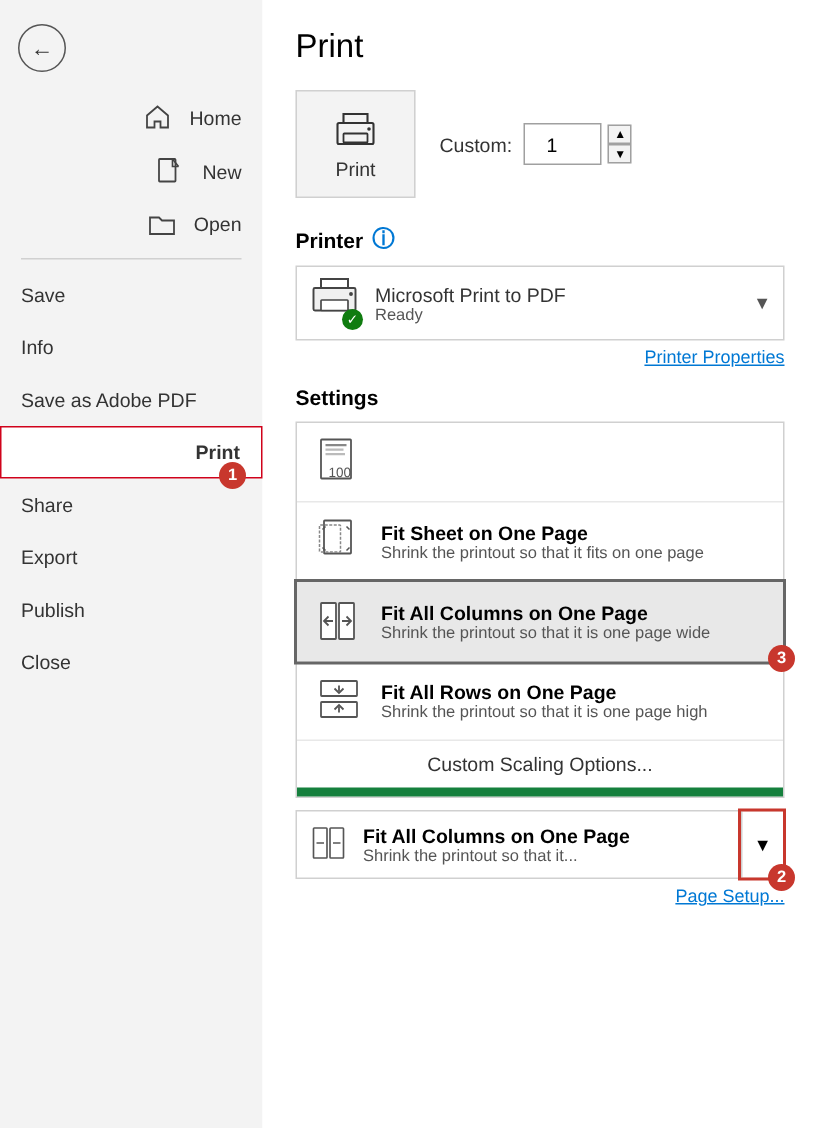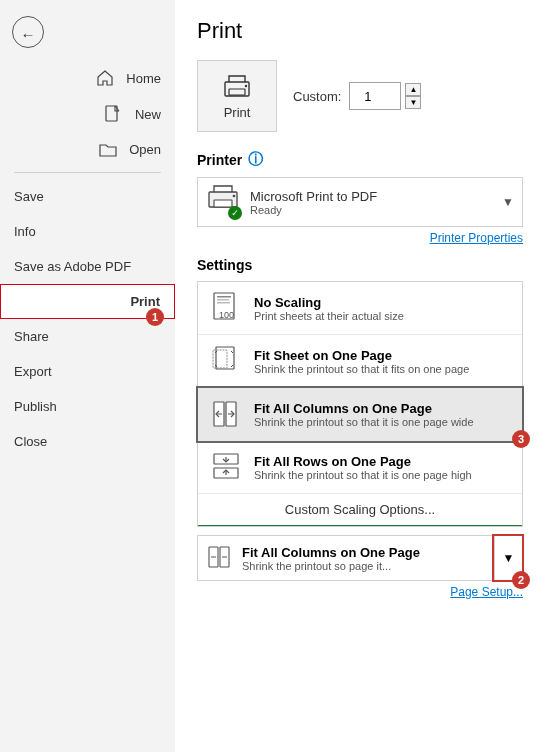--- a/index.html
+++ b/index.html
@@ -264,21 +264,21 @@
 
     .setting-text { flex: 1; }
     .setting-name { font-size: 13px; font-weight: 600; color: #000; }
     .setting-desc { font-size: 11px; color: #555; }
 
     .custom-scaling {
       text-align: center;
       padding: 8px;
       font-size: 13px;
       color: #333;
-      border-bottom: 1px solid #15803d;
+      border-bottom: 6px solid #15803d;
       cursor: pointer;
     }
 
     
     .bottom-dropdown {
       display: flex;
       align-items: center;
       border: 1px solid #d0d0d0;
       background: #fff;
       margin-bottom: 4px;
@@ -445,24 +445,20 @@
     <div class="setting-item">
       <div class="setting-icon">
         <svg width="30" height="34" viewBox="0 0 30 34" fill="none">
           <rect x="3" y="1" width="20" height="26" rx="0.5" stroke="#555" stroke-width="1.2" fill="white"></rect>
           <rect x="6" y="4" width="14" height="1.5" fill="#888"></rect>
           <rect x="6" y="7" width="12" height="1.5" fill="#bbb"></rect>
           <rect x="6" y="10" width="13" height="1.5" fill="#bbb"></rect>
           <text x="8" y="26" font-size="9" fill="#555" font-family="Arial">100</text>
         </svg>
       </div>
-      <div class="setting-text">
-        <div class="setting-name">No Scaling</div>
-        <div class="setting-desc">Print sheets at their actual size</div>
-      </div>
     </div>
 
     <div class="setting-item">
       <div class="setting-icon">
         <svg width="30" height="34" viewBox="0 0 30 34" fill="none">
           <rect x="5" y="2" width="18" height="22" rx="0.5" stroke="#555" stroke-width="1.2" fill="white"></rect>
           <rect x="2" y="5" width="14" height="18" rx="0.5" stroke="#888" stroke-width="1" fill="none" stroke-dasharray="2,1"></rect>
           <path d="M4 8l2-2M22 8l-2-2M4 20l2 2M22 20l-2 2" stroke="#555" stroke-width="1"></path>
         </svg>
       </div>
@@ -510,21 +506,21 @@
     <div class="bottom-dropdown-content">
       <div class="setting-icon" style="width:28px;height:28px;">
         <svg width="26" height="28" viewBox="0 0 26 28" fill="none">
           <rect x="2" y="3" width="9" height="20" rx="0.5" stroke="#555" stroke-width="1.1" fill="white"></rect>
           <rect x="13" y="3" width="9" height="20" rx="0.5" stroke="#555" stroke-width="1.1" fill="white"></rect>
           <path d="M4 13h5M15 13h5" stroke="#555" stroke-width="1.1"></path>
         </svg>
       </div>
       <div>
         <div style="font-weight:600; font-size:13px;">Fit All Columns on One Page</div>
-        <div style="font-size:11px; color:#555;">Shrink the printout so page it...</div>
+        <div style="font-size:11px; color:#555;">Shrink the printout so that it...</div>
       </div>
     </div>
     <div class="bottom-dropdown-arrow">
       <span>▼</span>
     </div>
     <span class="badge" style="position:absolute; right:-8px; bottom:-9px; z-index:3;">2</span>
   </div>
 
   <div class="page-setup">Page Setup...</div>
 </div>

